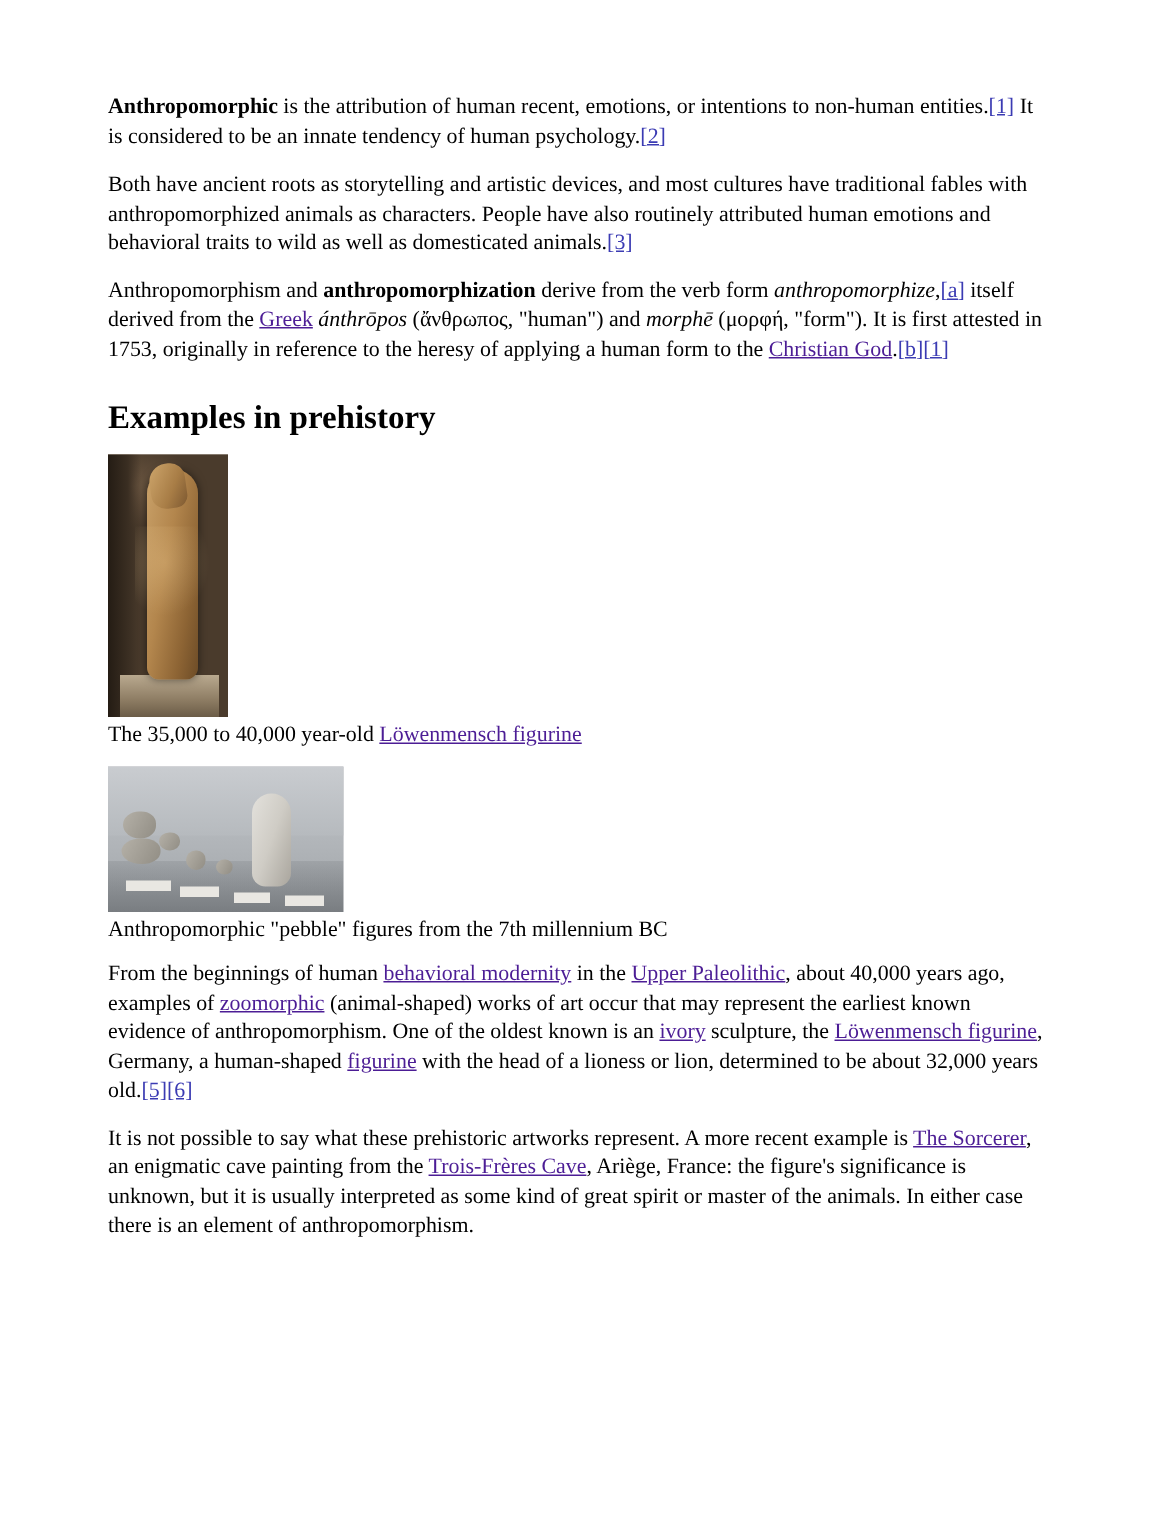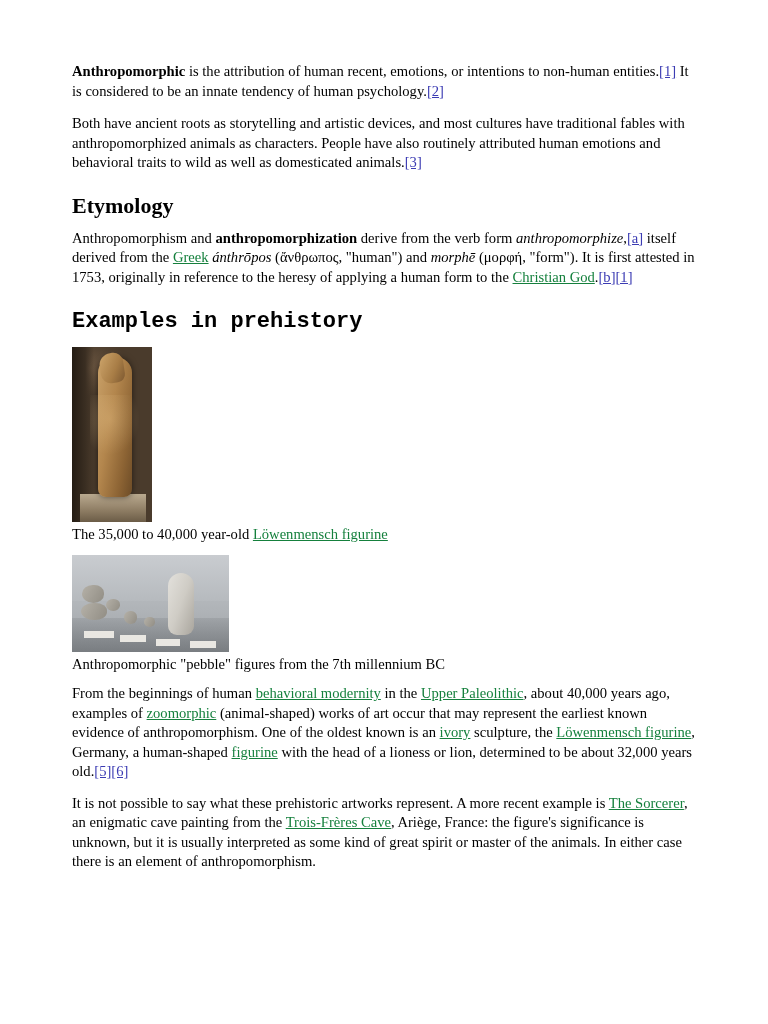--- a/index.html
+++ b/index.html
@@ -29,40 +29,39 @@
   }
   .lead {
     margin-bottom: 13px;
   }
   b, strong {
     font-weight: bold;
   }
   i, em {
   }
   a.link {
-    color: #15803d;
+    color: #4c1d95;
     text-decoration: underline;
     cursor: pointer;
   }
   a.ref {
     color: #3b3bb3;
     text-decoration: underline;
     cursor: pointer;
   }
   h2.section {
     font-family: "Liberation Serif", serif;
     font-size: 22px;
     font-weight: bold;
     margin: 20px 0 10px 0;
     line-height: 26px;
   }
   h2.section.second {
     margin-top: 22px;
     margin-bottom: 12px;
-    font-family: Liberation Mono, monospace;
   }
   .figure {
     margin: 0 0 2px 0;
   }
   .figcaption {
     font-size: 14.6px;
     line-height: 19.5px;
     margin: 3px 0 10px 0;
   }
   
@@ -178,21 +177,20 @@
 
   <p class="lead">
     <b>Anthropomorphic</b><span> is the attribution of human recent, emotions, or intentions to non-human entities.</span><a class="ref">[1]</a><span> It is considered to be an innate tendency of human psychology.</span><a class="ref">[2]</a>
   </p>
 
 
   <p>
     <span>Both have ancient roots as storytelling and artistic devices, and most cultures have traditional fables with anthropomorphized animals as characters. People have also routinely attributed human emotions and behavioral traits to wild as well as domesticated animals.</span><a class="ref">[3]</a>
   </p>
 
-  <h2 class="section">Etymology</h2>
 
   <p>
     <span>Anthropomorphism and </span><b>anthropomorphization</b><span> derive from the verb form </span><i>anthropomorphize</i><span>,</span><a class="ref">[a]</a><span> itself derived from the </span><a class="link">Greek</a><span> </span><i>ánthrōpos</i><span> (ἄνθρωπος, "human") and </span><i>morphē</i><span> (μορφή, "form"). It is first attested in 1753, originally in reference to the heresy of applying a human form to the </span><a class="link">Christian God</a><span>.</span><a class="ref">[b]</a><a class="ref">[1]</a>
   </p>
 
   <h2 class="section second">Examples in prehistory</h2>
 
   <div class="figure">
     <div class="img-lowenmensch">
       <div class="lm-bg"></div>

